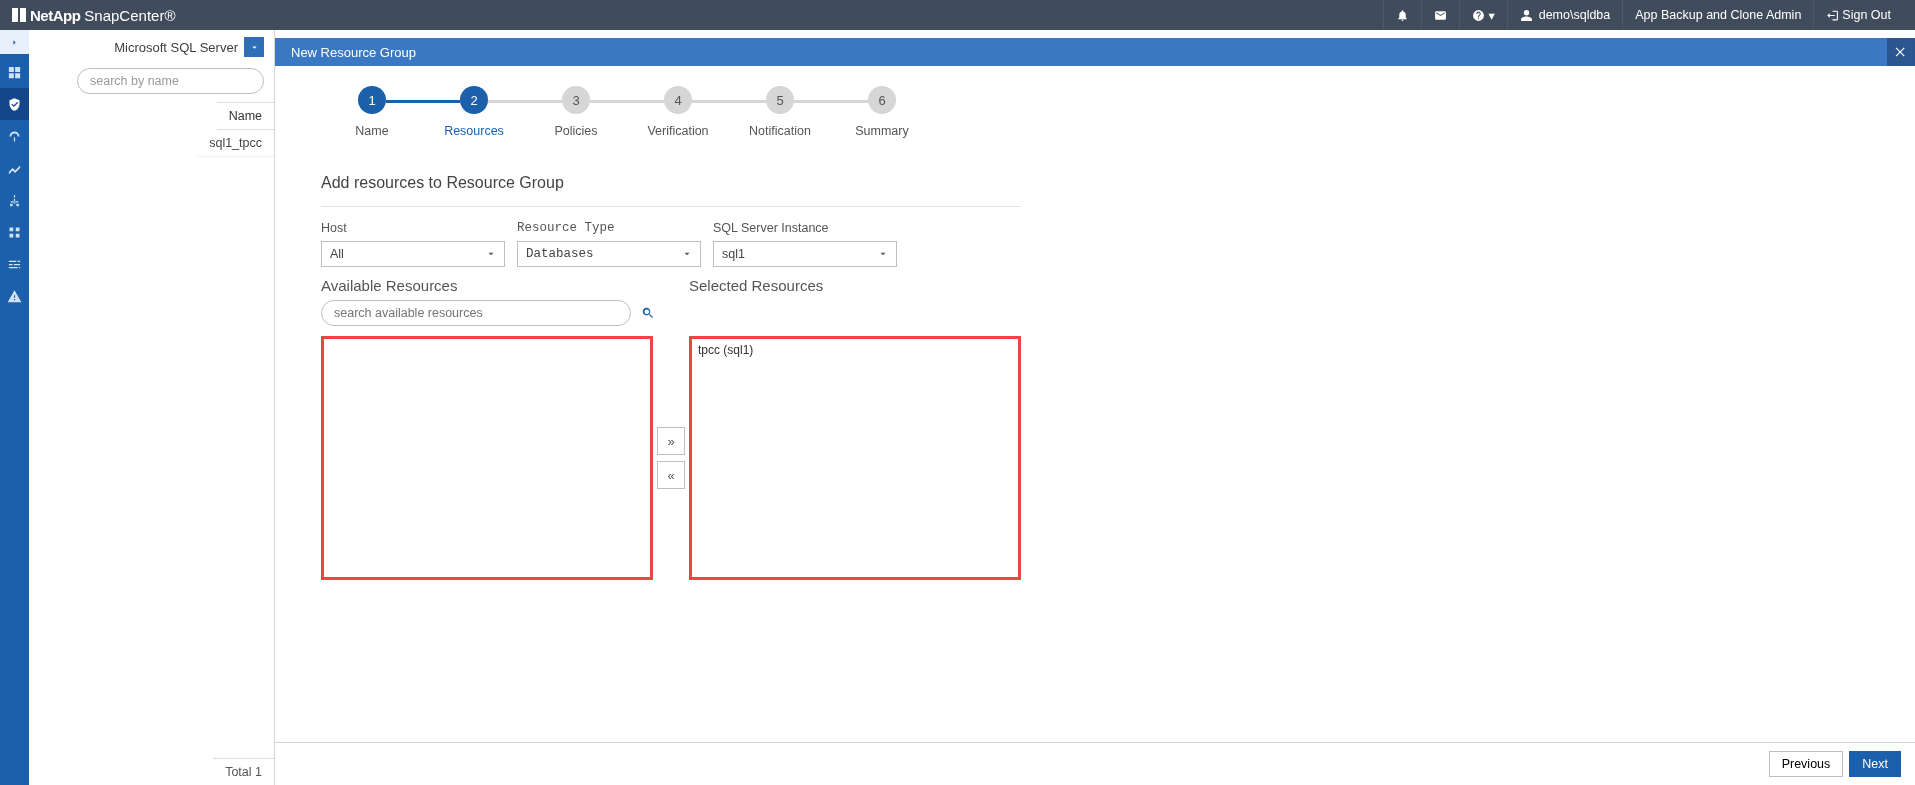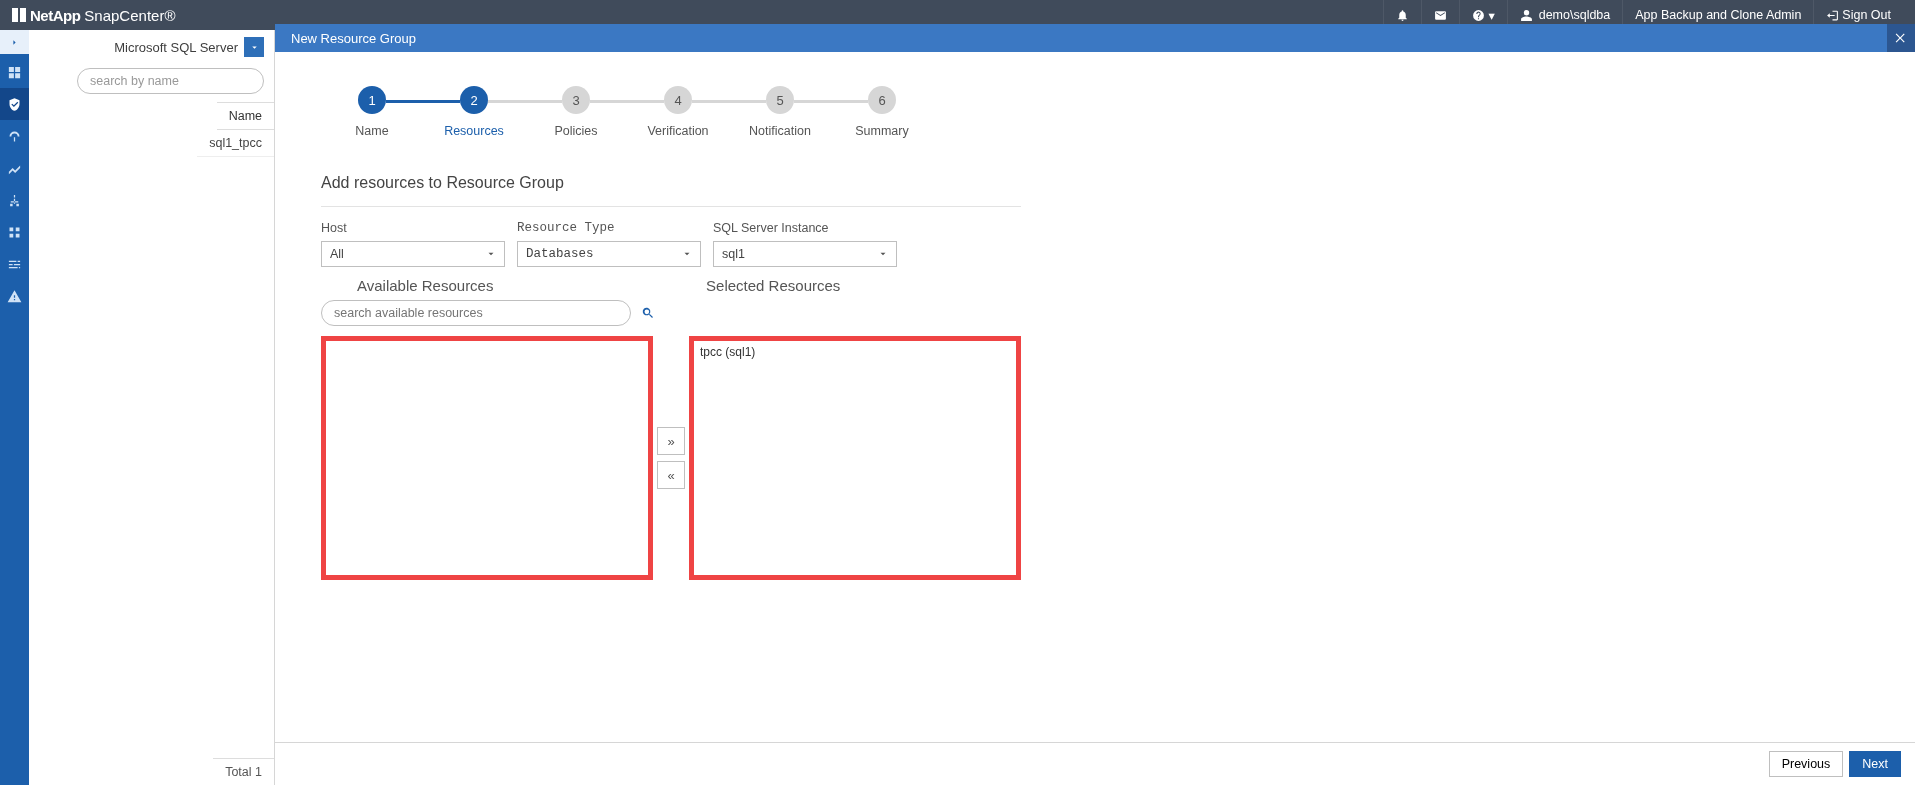--- a/index.html
+++ b/index.html
@@ -29,21 +29,21 @@
     .side-select-btn { width: 20px; height: 20px; background: #2e6fb8; display: flex; align-items: center; justify-content: center; cursor: pointer; }
     .side-search { padding: 4px 10px 8px; }
     .side-search input { width: 100%; height: 26px; border: 1px solid #bfbfbf; border-radius: 13px; padding: 0 12px; font-size: 12.5px; color: #555; outline: none; }
     .side-search input::placeholder { color: #999; }
     .side-col-head { border-top: 1px solid #ddd; border-bottom: 1px solid #ddd; padding: 6px 12px; font-size: 12.5px; color: #333; }
     .side-list { flex: 1; overflow: auto; }
     .side-row { padding: 6px 12px; border-bottom: 1px solid #eee; font-size: 12.5px; color: #444; cursor: pointer; }
     .side-footer { border-top: 1px solid #ddd; padding: 6px 12px; font-size: 12.5px; color: #555; }
 
     
-    .title-bar { position: absolute; left: 275px; right: 0; top: 24px; height: 28px; background: #3b78c3; color: #fff; display: flex; align-items: center; padding-left: 16px; }
+    .title-bar { position: absolute; left: 275px; right: 0; top: 38px; height: 28px; background: #3b78c3; color: #fff; display: flex; align-items: center; padding-left: 16px; }
     .title-bar-close { margin-left: auto; width: 28px; height: 28px; background: #2c5690; display: flex; align-items: center; justify-content: center; cursor: pointer; }
 
     
     .main { position: absolute; left: 275px; right: 0; top: 58px; bottom: 0; display: flex; flex-direction: column; }
     .content-scroll { flex: 1; overflow: auto; padding: 28px 0 0 46px; }
 
     
     .stepper { display: flex; align-items: center; gap: 0; margin-bottom: 36px; }
     .step { display: flex; flex-direction: column; align-items: center; position: relative; width: 102px; }
     .step-circle { width: 28px; height: 28px; border-radius: 50%; display: flex; align-items: center; justify-content: center; font-size: 13px; font-weight: 500; z-index: 2; }
@@ -57,36 +57,36 @@
     
     .section-title { font-size: 16px; color: #444; margin-bottom: 14px; }
     .form-container { border-top: 1px solid #e3e3e3; padding-top: 0; width: 700px; }
     .row-filters { display: flex; gap: 12px; padding-top: 6px; }
     .field { display: flex; flex-direction: column; }
     .field-label { font-size: 12.5px; color: #555; padding: 8px 0 6px; }
     .select { height: 26px; border: 1px solid #bfbfbf; display: flex; align-items: center; justify-content: space-between; padding: 0 8px; font-size: 12.5px; color: #444; background: #fff; cursor: pointer; }
     .select svg { fill: #555; }
 
     .dual-header { display: flex; margin-top: 10px; }
-    .dual-col-left { width: 332px; margin-left: 36px; }
+    .dual-col-left { width: 332px; }
     .dual-col-mid { width: 36px; }
     .dual-col-right { width: 332px; }
     .dual-title { font-size: 15px; color: #555; margin-bottom: 6px; }
 
     .search-row { display: flex; align-items: center; gap: 10px; margin-bottom: 10px; }
     .search-pill { flex: 0 0 310px; }
     .search-pill input { width: 100%; height: 26px; border: 1px solid #bfbfbf; border-radius: 13px; padding: 0 12px; font-size: 12.5px; outline: none; }
     .search-icon-btn { color: #1c5fab; cursor: pointer; display: flex; }
 
     .chk-row { display: flex; align-items: center; gap: 8px; margin-bottom: 10px; font-size: 12.5px; color: #444; }
     .chk-row input { accent-color: #1c5fab; width: 14px; height: 14px; }
     .info-icon { width: 14px; height: 14px; border-radius: 50%; background: #1c5fab; color: #fff; display: inline-flex; align-items: center; justify-content: center; font-size: 10px; font-style: italic; cursor: help; }
 
     .dual-body { display: flex; align-items: stretch; }
-    .listbox { width: 332px; height: 244px; border: 5px solid #ef4444; background: #fff; overflow: auto; font-size: 12px; }
+    .listbox { width: 332px; height: 244px; border: 3px solid #ef4444; background: #fff; overflow: auto; font-size: 12px; }
     .listbox .item { padding: 4px 6px; cursor: pointer; }
     .mover { width: 36px; display: flex; flex-direction: column; align-items: center; justify-content: center; gap: 6px; }
     .mover button { width: 28px; height: 28px; border: 1px solid #bfbfbf; background: #fff; font-size: 13px; color: #555; cursor: pointer; display: flex; align-items: center; justify-content: center; }
 
     
     .footer { border-top: 1px solid #d6d6d6; padding: 8px 14px; display: flex; justify-content: flex-end; gap: 6px; background: #fff; }
     .btn { height: 26px; padding: 0 12px; font-size: 12.5px; border: 1px solid #bfbfbf; background: #fff; cursor: pointer; }
     .btn.primary { background: #1c5fab; color: #ffffff; border-color: #1c5fab; }
   </style>
 </head>

